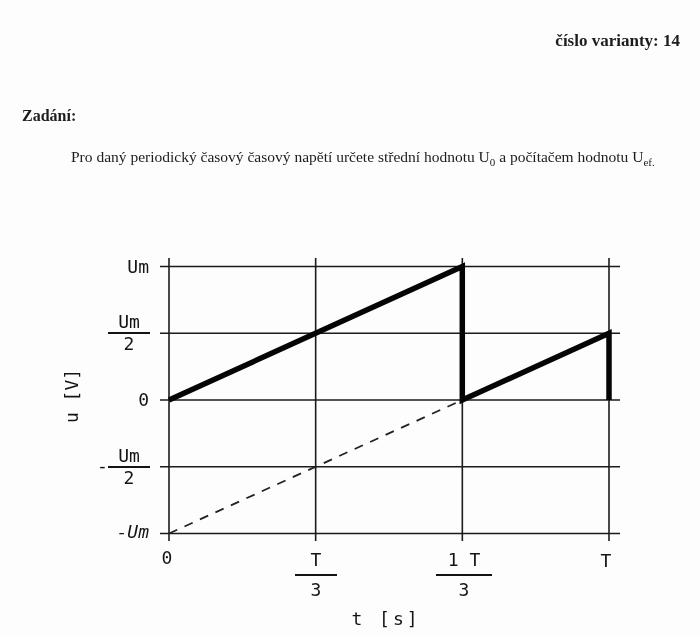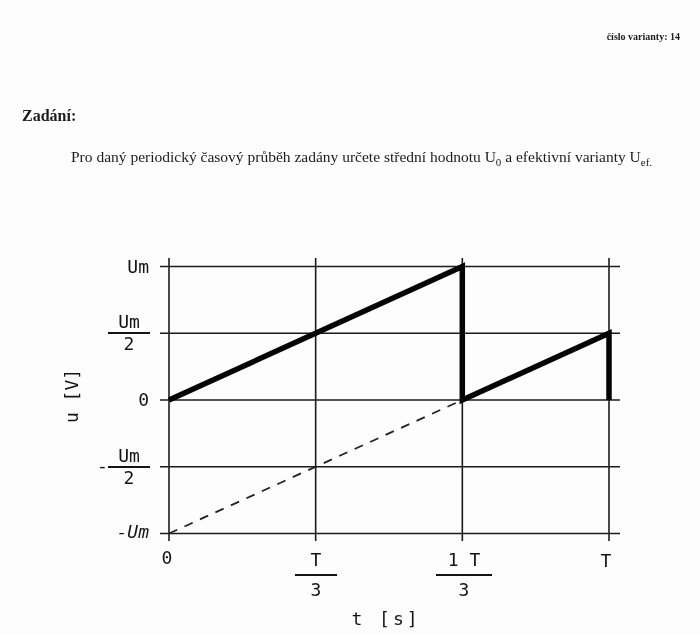--- a/index.html
+++ b/index.html
@@ -2,21 +2,21 @@
 <html><head>
 <meta charset="utf-8">
 <style>
   html,body{margin:0;padding:0;}
   body{
     width:700px;height:635px;overflow:hidden;position:relative;
     background:#fdfdfd;color:#1c1c1c;
     font-family:"Liberation Serif", serif;
   }
   .abs{position:absolute;}
-  .variant{top:31px;right:20px;font-weight:bold;font-size:10px;}
+  .variant{top:31px;right:20px;font-weight:bold;font-size:17px;}
   .heading{top:107px;left:22px;font-weight:bold;font-size:16px;text-align:right;}
   .task-line{font-size:15.5px;white-space:nowrap;}
   .task-line sub{font-size:11px;line-height:0;}
   .line1{top:148px;left:71px;}
   .line2{top:177px;left:67px;}
 
   
   .mono{font-family:"DejaVu Sans Mono", monospace;font-size:18px;color:#141414;}
   .lbl{line-height:20px;}
   .r{text-align:right;}
@@ -34,21 +34,21 @@
 </style>
 </head>
 <body>
 
 <div class="abs" style="inset:0;">
 
   <div class="abs variant">číslo varianty: 14</div>
 
   <div class="abs heading">Zadání:</div>
 
-  <div class="abs task-line line1"><span>Pro daný periodický časový průběh zadány určete střední hodnotu U</span><sub>0</sub><span> a efektivní varianty U</span><sub>ef.</sub></div>
+  <div class="abs task-line line1"><span>Pro daný periodický časový časový napětí určete střední hodnotu U</span><sub>0</sub><span> a počítačem hodnotu U</span><sub>ef.</sub></div>
 
 
   <div class="abs" style="inset:0;margin-left:21px;">
 
     <svg id="chart-svg" width="700" height="635" viewBox="0 0 700 635" style="position:absolute;left:0;top:0;">
         <line x1="139" y1="266.5" x2="599" y2="266.5" class="grid"></line>
         <line x1="139" y1="333.25" x2="599" y2="333.25" class="grid"></line>
         <line x1="139" y1="400" x2="599" y2="400" class="grid"></line>
         <line x1="139" y1="466.75" x2="599" y2="466.75" class="grid"></line>
         <line x1="139" y1="533.5" x2="599" y2="533.5" class="grid"></line>

